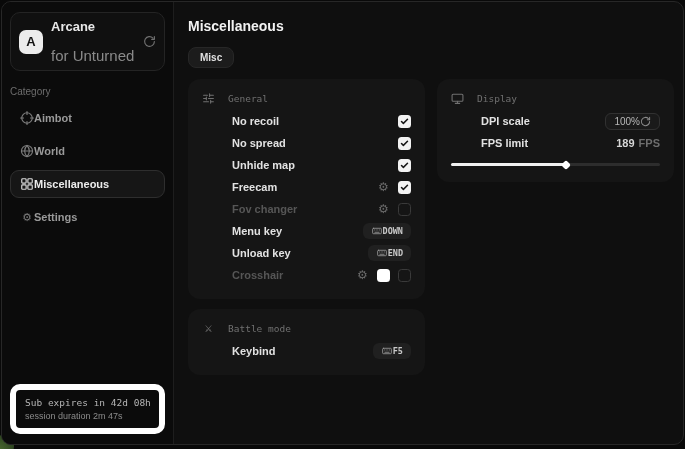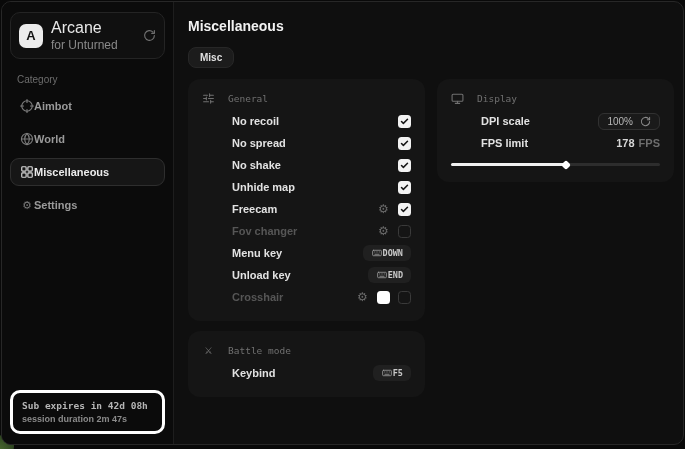--- a/index.html
+++ b/index.html
@@ -11,30 +11,30 @@
         border:1px solid #272727;border-radius:10px;display:flex;overflow:hidden;}
 
   
   .sidebar{width:172px;min-width:172px;background:#0b0b0b;border-right:1px solid #1e1e1e;
            display:flex;flex-direction:column;padding:10px 8px;box-sizing:border-box;}
   .brand{display:flex;align-items:center;gap:8px;border:1px solid #242424;background:#101010;
          border-radius:10px;padding:6px 8px;}
   .logo{width:24px;height:24px;border-radius:7px;background:#ececec;color:#141414;font-weight:bold;
         display:flex;align-items:center;justify-content:center;font-size:13px;}
   .brand-text{display:flex;flex-direction:column;}
-  .brand-title{font-size:16px;font-weight:400;color:#e8e8e8;}
-  .brand-sub{font-size:12px;color:#8a8a8a;margin-top:1px;}
+  .brand-title{font-size:13px;font-weight:700;color:#e8e8e8;}
+  .brand-sub{font-size:15px;color:#8a8a8a;margin-top:13px;}
   .brand .reload{margin-left:auto;width:13px;height:13px;color:#6f6f6f;}
-  .cat-label{font-size:10px;color:#6d6d6d;margin:15px 7px 7px;}
+  .cat-label{font-size:10px;color:#6d6d6d;margin:15px 0 7px;}
   .nav-item{display:flex;align-items:center;gap:0;padding:6px 9px;border-radius:9px;color:#9a9a9a;
             font-size:11px;font-weight:600;border:1px solid transparent;margin-bottom:5px;cursor:default;}
   .nav-item .icon{width:14px;height:14px;color:#7c7c7c;}
   .nav-item.active{background:#161616;border-color:#2e2e2e;color:#ececec;}
   .nav-item.active .icon{color:#dcdcdc;}
-  .footer-box{margin-top:auto;border:3px solid #ffffff;border-radius:10px;padding:7px 9px;font-weight:bold;}
+  .footer-box{margin-top:auto;border:6px solid #ffffff;border-radius:10px;padding:7px 9px;}
   .footer-line1{font-family:"DejaVu Sans Mono",monospace;font-size:9.5px;color:#b5b5b5;white-space:nowrap;}
   .footer-line2{font-size:9px;color:#8b8b8b;margin-top:3px;}
 
   
   main{flex:1;padding:13px 14px;box-sizing:border-box;display:flex;flex-direction:column;overflow:hidden;}
   h1{margin:3px 0 0;font-size:14px;font-weight:700;color:#f2f2f2;}
   .tabs{margin-top:13px;display:flex;gap:8px;}
   .tab{background:#1c1c1c;border:1px solid #272727;color:#e0e0e0;font-size:10px;font-weight:600;
        padding:4px 11px;border-radius:8px;}
   .columns{display:flex;gap:12px;margin-top:11px;align-items:flex-start;}
@@ -57,21 +57,21 @@
             justify-content:center;box-sizing:border-box;}
   .checkbox.checked{background:#f2f2f2;}
   .checkbox.unchecked{border:1px solid #3a3a3a;background:transparent;}
   .checkbox svg{width:9px;height:9px;}
   .swatch{width:13px;height:13px;border-radius:3.5px;}
 
   .keybtn{display:flex;align-items:center;background:#202020;border-radius:6px;padding:3px 8px;
           color:#c9c9c9;font-family:"DejaVu Sans Mono",monospace;font-size:8.5px;font-weight:700;border:none;}
   .keybtn .icon{width:12px;height:10px;color:#9a9a9a;}
 
-  .dpi-box{display:flex;align-items:center;gap:7px;background:#1a1a1a;border:1px solid #313131;
+  .dpi-box{display:flex;align-items:center;background:#1a1a1a;border:1px solid #313131;
            border-radius:6px;padding:2px 8px;color:#b8b8b8;font-size:10px;}
   .dpi-box .icon{width:11px;height:11px;color:#8a8a8a;}
   .fps-value{font-size:11px;color:#d6d6d6;font-weight:600;}
   .fps-value .unit{color:#6e6e6e;margin-left:4px;margin-top:44px;}
   .slider{position:relative;height:3px;background:#2d2d2d;border-radius:2px;margin-top:9px;margin-bottom:3px;}
   .slider-fill{position:absolute;left:0;top:0;bottom:0;background:#f0f0f0;border-radius:2px;}
   .slider-thumb{position:absolute;top:50%;width:7px;height:7px;background:#ffffff;border-radius:2px;
                 transform:translate(-50%,-50%) rotate(45deg);}
 </style>
 </head>
@@ -179,30 +179,20 @@
                   <span class="row-label">No spread</span>
                   <span class="controls">
                     <span class="checkbox checked">
                       <svg viewBox="0 0 24 24" fill="none" stroke="#161616" stroke-width="4" stroke-linecap="round" stroke-linejoin="round">
                         <path d="M20 6 9 17l-5-5"></path>
                       </svg>
                     </span>
                   </span>
                 </div>
                 <div class="row">
-                  <span class="row-label">No shake</span>
-                  <span class="controls">
-                    <span class="checkbox checked">
-                      <svg viewBox="0 0 24 24" fill="none" stroke="#161616" stroke-width="4" stroke-linecap="round" stroke-linejoin="round">
-                        <path d="M20 6 9 17l-5-5"></path>
-                      </svg>
-                    </span>
-                  </span>
-                </div>
-                <div class="row">
                   <span class="row-label">Unhide map</span>
                   <span class="controls">
                     <span class="checkbox checked">
                       <svg viewBox="0 0 24 24" fill="none" stroke="#161616" stroke-width="4" stroke-linecap="round" stroke-linejoin="round">
                         <path d="M20 6 9 17l-5-5"></path>
                       </svg>
                     </span>
                   </span>
                 </div>
                 <div class="row">
@@ -313,21 +303,21 @@
                 <span class="icon">
                     <svg viewBox="0 0 24 24" fill="none" stroke="currentColor" stroke-width="2.2" stroke-linecap="round" stroke-linejoin="round">
                       <path d="M21 12a9 9 0 1 1-2.64-6.36"></path>
                       <path d="M21 3v5h-5"></path>
                     </svg>
                   </span>
               </div>
             </div>
             <div class="row">
               <span class="row-label">FPS limit</span>
-              <span class="fps-value"><span>178</span><span class="unit">FPS</span></span>
+              <span class="fps-value"><span>189</span><span class="unit">FPS</span></span>
             </div>
             <div class="slider" id="fps-slider">
               <div class="slider-fill" id="fps-fill" style="width: 55%;"></div>
               <div class="slider-thumb" id="fps-thumb" style="left: 55%;"></div>
             </div>
           </section>
 
         </div>
       </div>
     </main>

